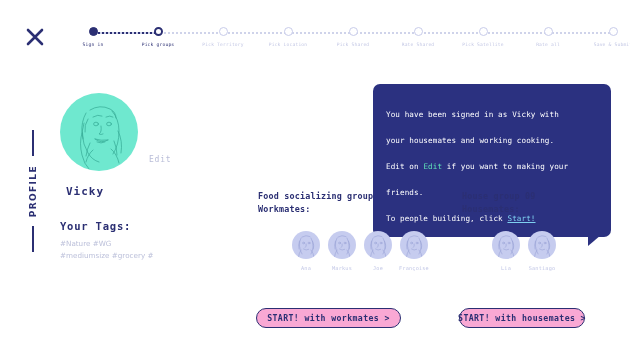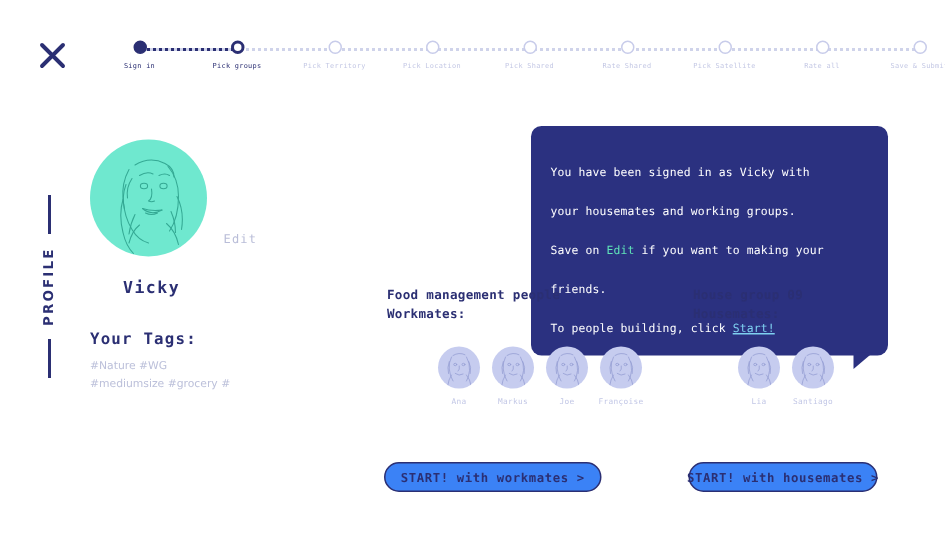--- a/index.html
+++ b/index.html
@@ -138,21 +138,21 @@
     left: 89px;
     top: 62px;
     font-size: 8px;
     color: #b9bdd8;
     letter-spacing: 0.8px;
     cursor: pointer;
   }
 
   .profile-name {
     margin-top: 14px;
-    margin-left: 22px;
+    margin-left: 6px;
     font-size: 11px;
     font-weight: bold;
     letter-spacing: 1px;
     color: #2b2f73;
   }
   .profile-bio {
     margin-top: 9px;
     font-size: 7.2px;
     line-height: 1.62;
     color: #bcc0da;
@@ -172,21 +172,21 @@
     font-size: 7.2px;
     line-height: 1.6;
     color: #bcc0da;
     font-family: "DejaVu Sans", sans-serif;
     width: 100px;
   }
 
   
   .bubble {
     position: absolute;
-    left: 354px;
+    left: 373px;
     top: 84px;
     width: 238px;
     background: #2b3180;
     border-radius: 7px;
     padding: 11px 13px 12px 13px;
   }
   .bubble-text {
     font-size: 7.6px;
     line-height: 1.72;
     color: #ffffff;
@@ -258,21 +258,21 @@
     border: 1.2px solid #2b2f73;
     border-radius: 11px;
     display: flex;
     align-items: center;
     justify-content: center;
     font-size: 8.2px;
     font-weight: bold;
     color: #2b2f73;
     letter-spacing: 0.4px;
     cursor: pointer;
-    background: #3b82f6;
+    background: #f9a8d4;
     white-space: nowrap;
   }
   .btn-workmates { left: 256px; top: 308px; width: 145px; }
   .btn-housemates { left: 459px; top: 308px; width: 126px; }
 </style>
 </head>
 <body>
 
 <div class="close-btn">
   <svg width="20" height="20" viewBox="0 0 20 20">
@@ -356,30 +356,30 @@
   </div>
   <div class="edit-link">Edit</div>
   <div class="profile-name">Vicky</div>
   <div class="tags-title">Your Tags:</div>
   <div class="tags-list">#Nature #WG #mediumsize #grocery #</div>
 </div>
 
 <div class="bubble">
   <div class="bubble-text">
     <span>You have been signed in as Vicky with</span><br>
-    <span>your housemates and working groups.</span><br>
-    <span>Save on </span><span class="kw-edit">Edit</span><span> if you want to making your</span><br>
+    <span>your housemates and working cooking.</span><br>
+    <span>Edit on </span><span class="kw-edit">Edit</span><span> if you want to making your</span><br>
     <span>friends.</span><br>
     <span>To people building, click </span><span class="kw-start">Start!</span>
   </div>
   <div class="bubble-tail"></div>
 </div>
 
 <div class="group group-food">
-  <div class="group-title">Food management people
+  <div class="group-title">Food socializing group
 Workmates:</div>
   <div class="members" id="members-0">
       <div class="member">
         <div class="av">
           <svg width="28" height="28" viewBox="0 0 28 28">
             <g fill="none" stroke="#8d97cf" stroke-width="0.5" stroke-linecap="round" opacity="0.9">
               <path d="M9 7 q-2 4 -1.5 8 q0.5 5 2.5 8"></path>
               <path d="M19 7 q2.5 4 2 9 q-0.5 5 -2 7"></path>
               <path d="M10 6 q4 -2.5 8 -0.5"></path>
               <ellipse cx="11.5" cy="12" rx="1" ry="0.8"></ellipse>

